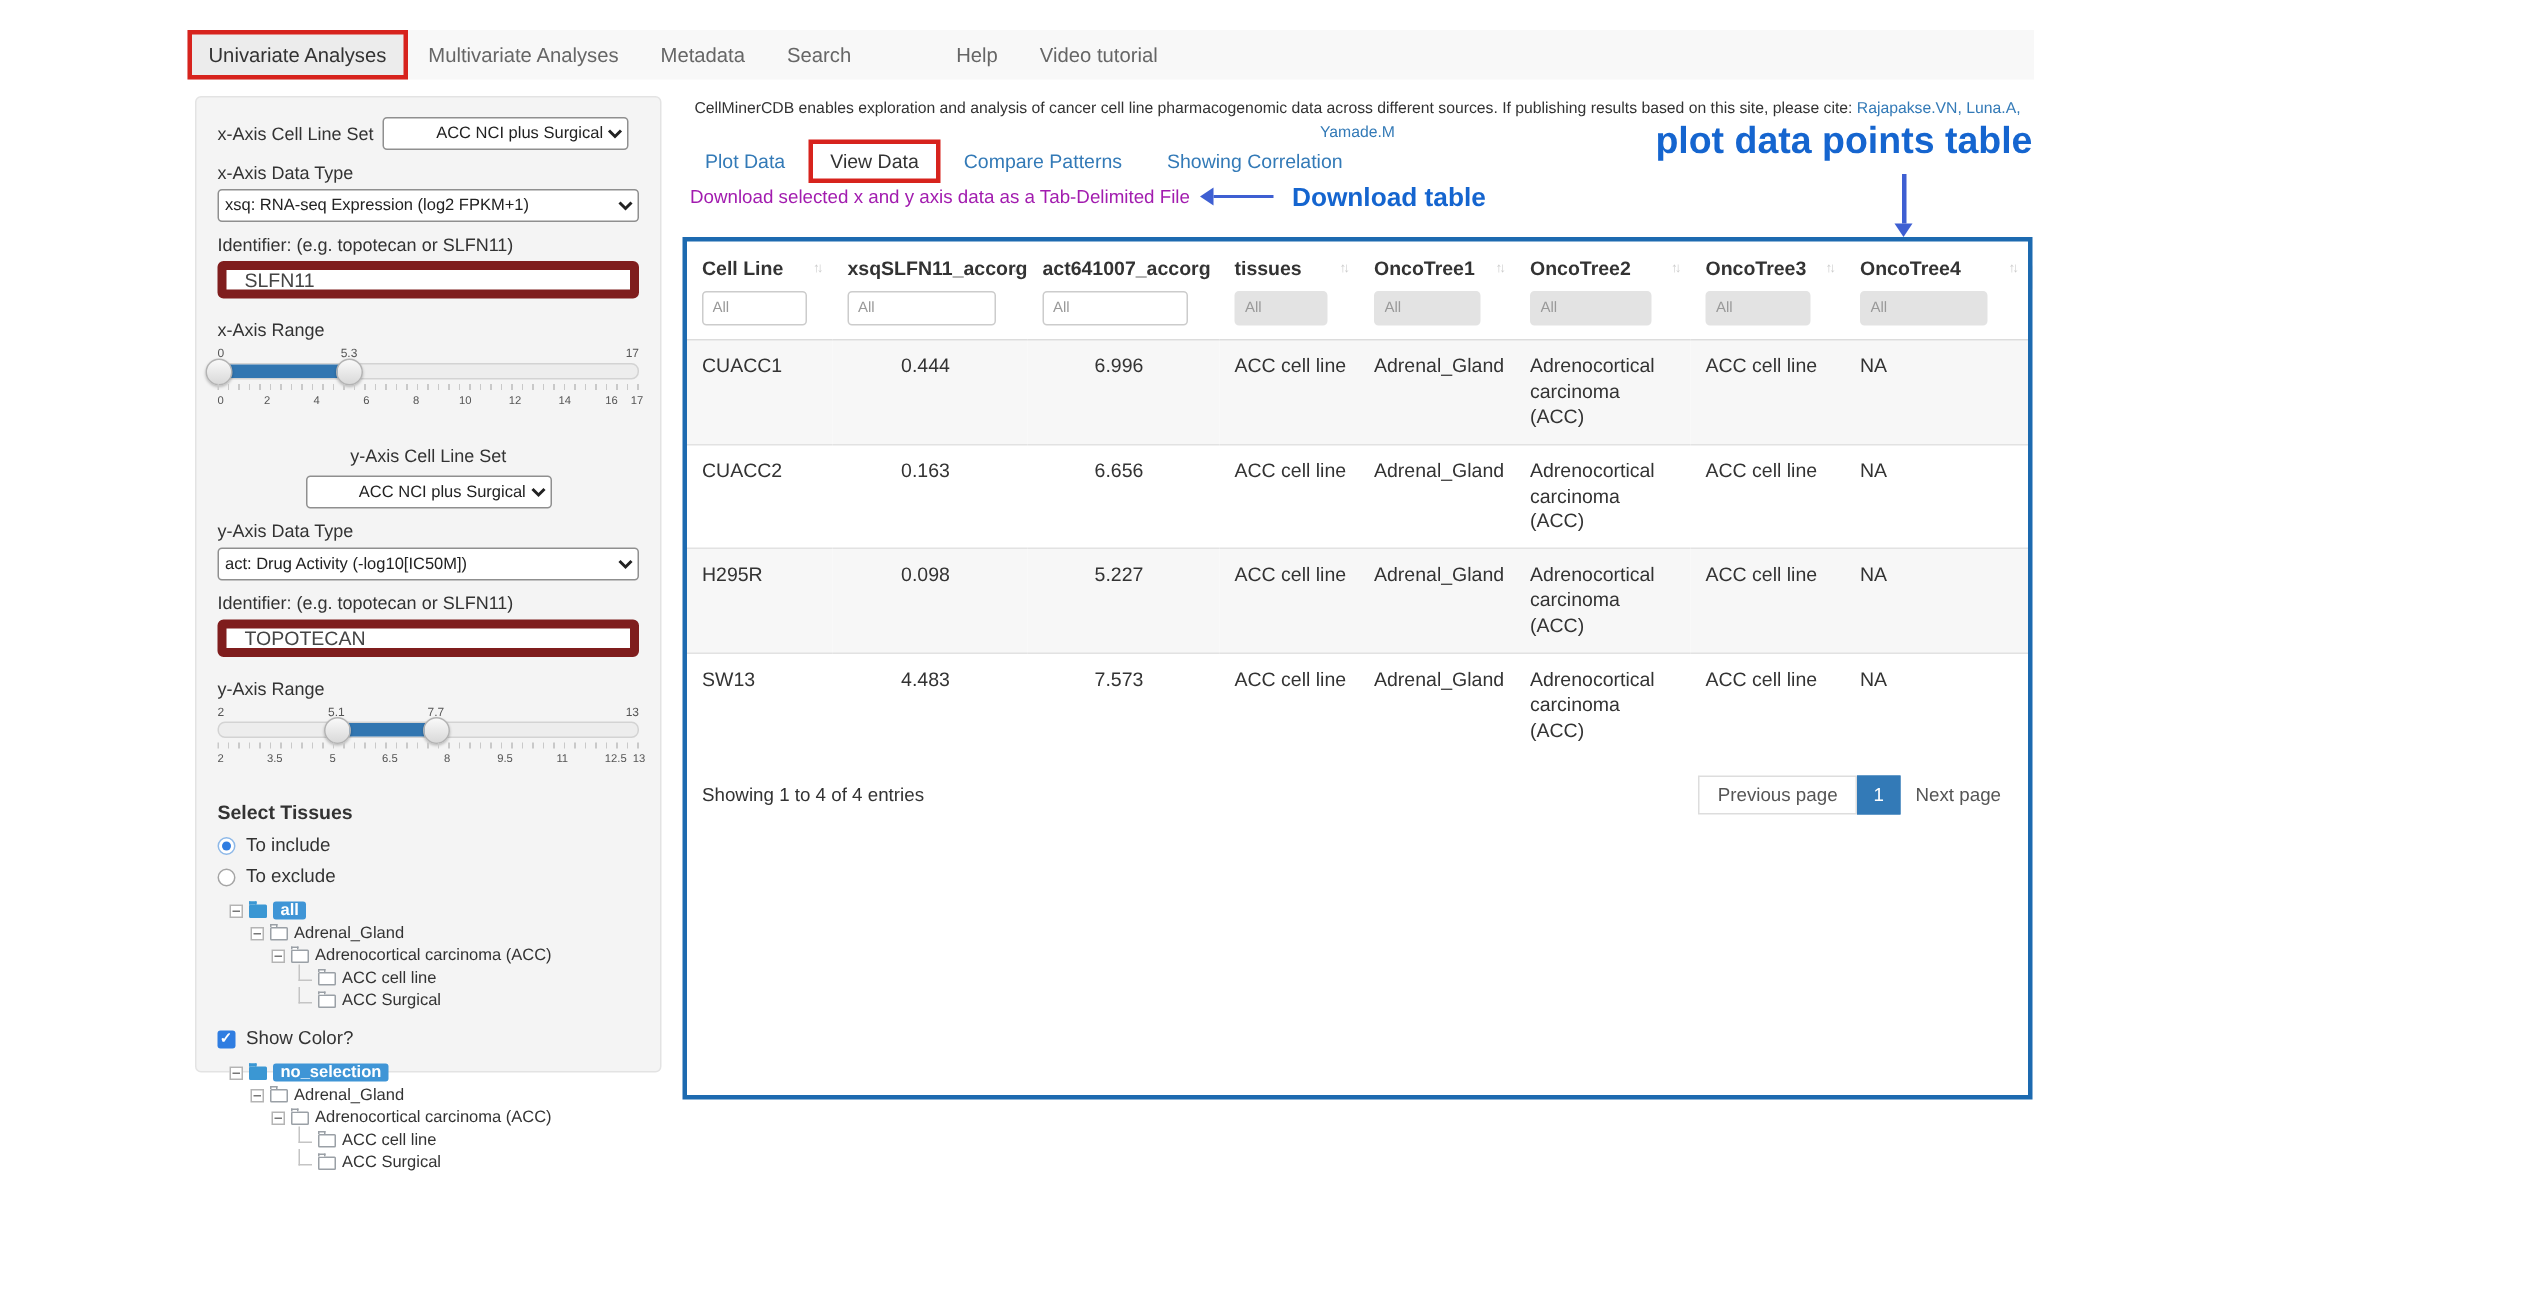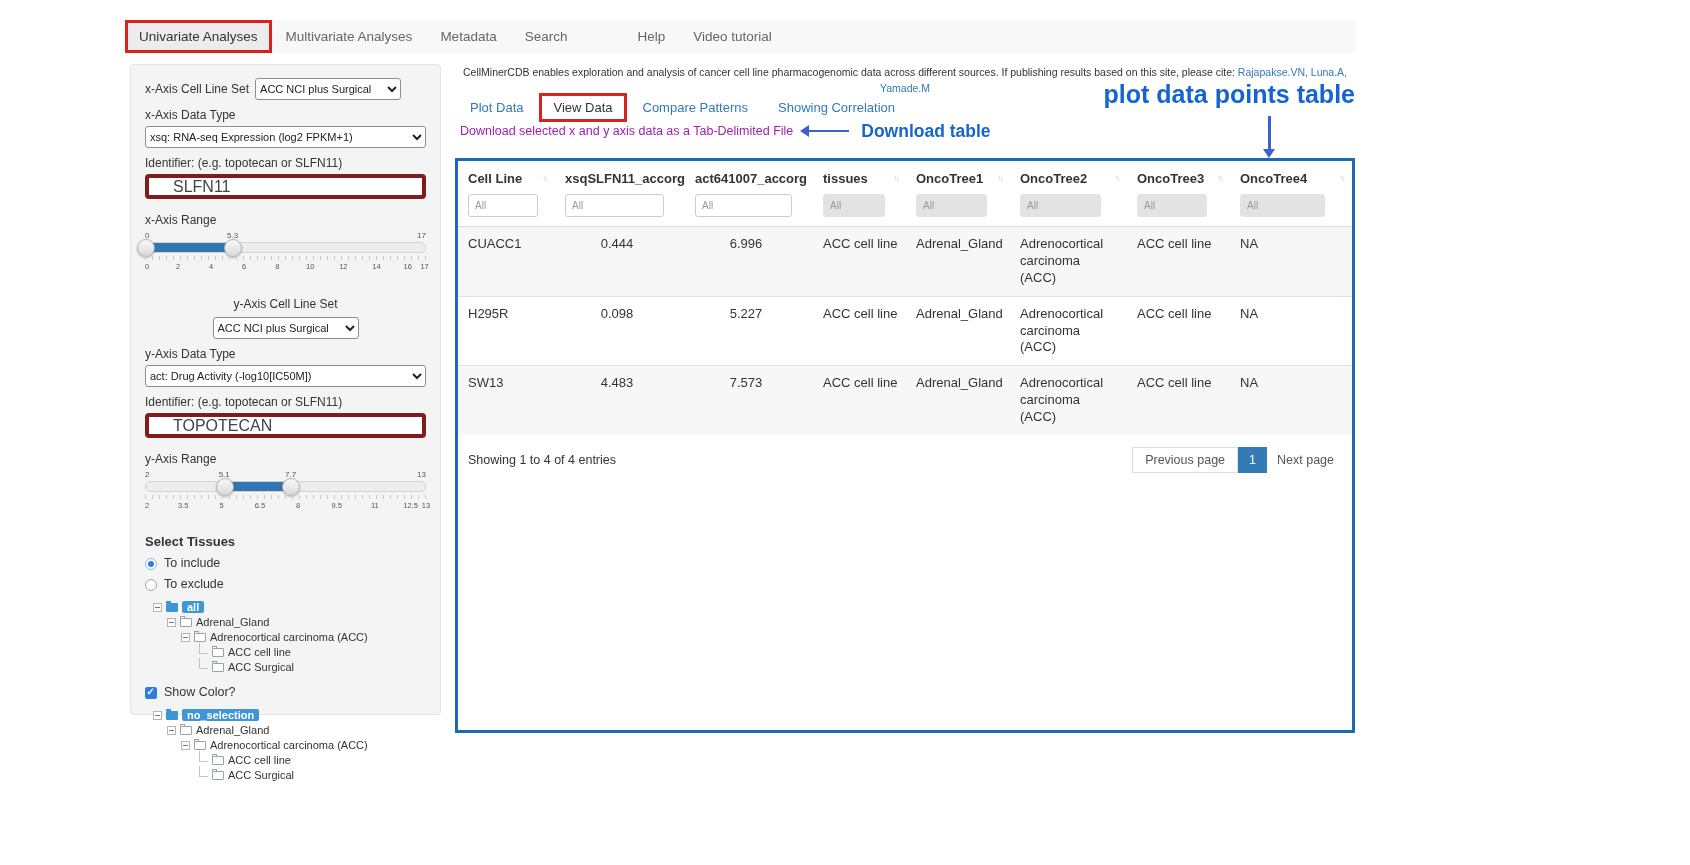--- a/index.html
+++ b/index.html
@@ -13,23 +13,23 @@
   .nav-item{padding:0 14px;line-height:33px;cursor:pointer;white-space:nowrap;}
   .nav-item.active{background:#ececec;color:#333;border:3px solid #d7231d;line-height:27px;height:33px;box-sizing:border-box;padding:0 11px;}
   .nav-gap{margin-left:42px;}
   
   .sidebar{position:absolute;left:130px;top:64px;width:311px;height:651px;background:#f4f4f4;
     border:1px solid #e3e3e3;border-radius:4px;padding:13px 14px;box-sizing:border-box;font-size:12px;}
   .lbl{font-weight:normal;font-size:12px;margin:8px 0 4px;}
   .inline-row{display:flex;align-items:center;gap:6px;margin-bottom:2px;}
   .inline-row .lbl{margin:0;white-space:nowrap;}
   select{font-family:"Liberation Sans",sans-serif;background:#fff;border:1px solid #8f8f8f;border-radius:3px;height:22px;font-size:11px;color:#222;}
-  .sel-inline{width:146px;}
+  .sel-inline{width:164px;text-align:right;}
   .sel-full{width:100%;font-size:11px;}
-  .txt-input{width:100%;height:25px;border:4px solid #7f1d1d;border-radius:4px;padding:0 24px;font-size:16px;
+  .txt-input{width:100%;height:25px;border:6px solid #7f1d1d;border-radius:4px;padding:0 12px;font-size:13px;
     box-sizing:border-box;color:#444;font-family:"Liberation Sans",sans-serif;background:#fff;}
   
   .slider{position:relative;height:50px;margin-top:2px;}
   .slider-vals{position:relative;height:11px;font-size:8px;color:#555;}
   .vlabel{position:absolute;transform:translateX(-50%);white-space:nowrap;}
   .vlabel.edge-l{transform:none;}
   .vlabel.edge-r{transform:translateX(-100%);}
   .slider-track{position:relative;height:9px;background:#ededed;border:1px solid #d3d3d3;border-radius:5px;}
   .slider-fill{position:absolute;top:0;bottom:0;background:#3276b1;}
   .slider-handle{position:absolute;top:50%;width:16px;height:16px;border-radius:50%;
@@ -343,20 +343,30 @@
         <td>CUACC1</td>
         <td class="num">0.444</td>
         <td class="num">6.996</td>
         <td>ACC cell line</td>
         <td>Adrenal_Gland</td>
         <td>Adrenocortical carcinoma (ACC)</td>
         <td>ACC cell line</td>
         <td>NA</td>
       </tr>
       <tr>
+        <td>CUACC2</td>
+        <td class="num">0.163</td>
+        <td class="num">6.656</td>
+        <td>ACC cell line</td>
+        <td>Adrenal_Gland</td>
+        <td>Adrenocortical carcinoma (ACC)</td>
+        <td>ACC cell line</td>
+        <td>NA</td>
+      </tr>
+      <tr>
         <td>H295R</td>
         <td class="num">0.098</td>
         <td class="num">5.227</td>
         <td>ACC cell line</td>
         <td>Adrenal_Gland</td>
         <td>Adrenocortical carcinoma (ACC)</td>
         <td>ACC cell line</td>
         <td>NA</td>
       </tr>
       <tr>

